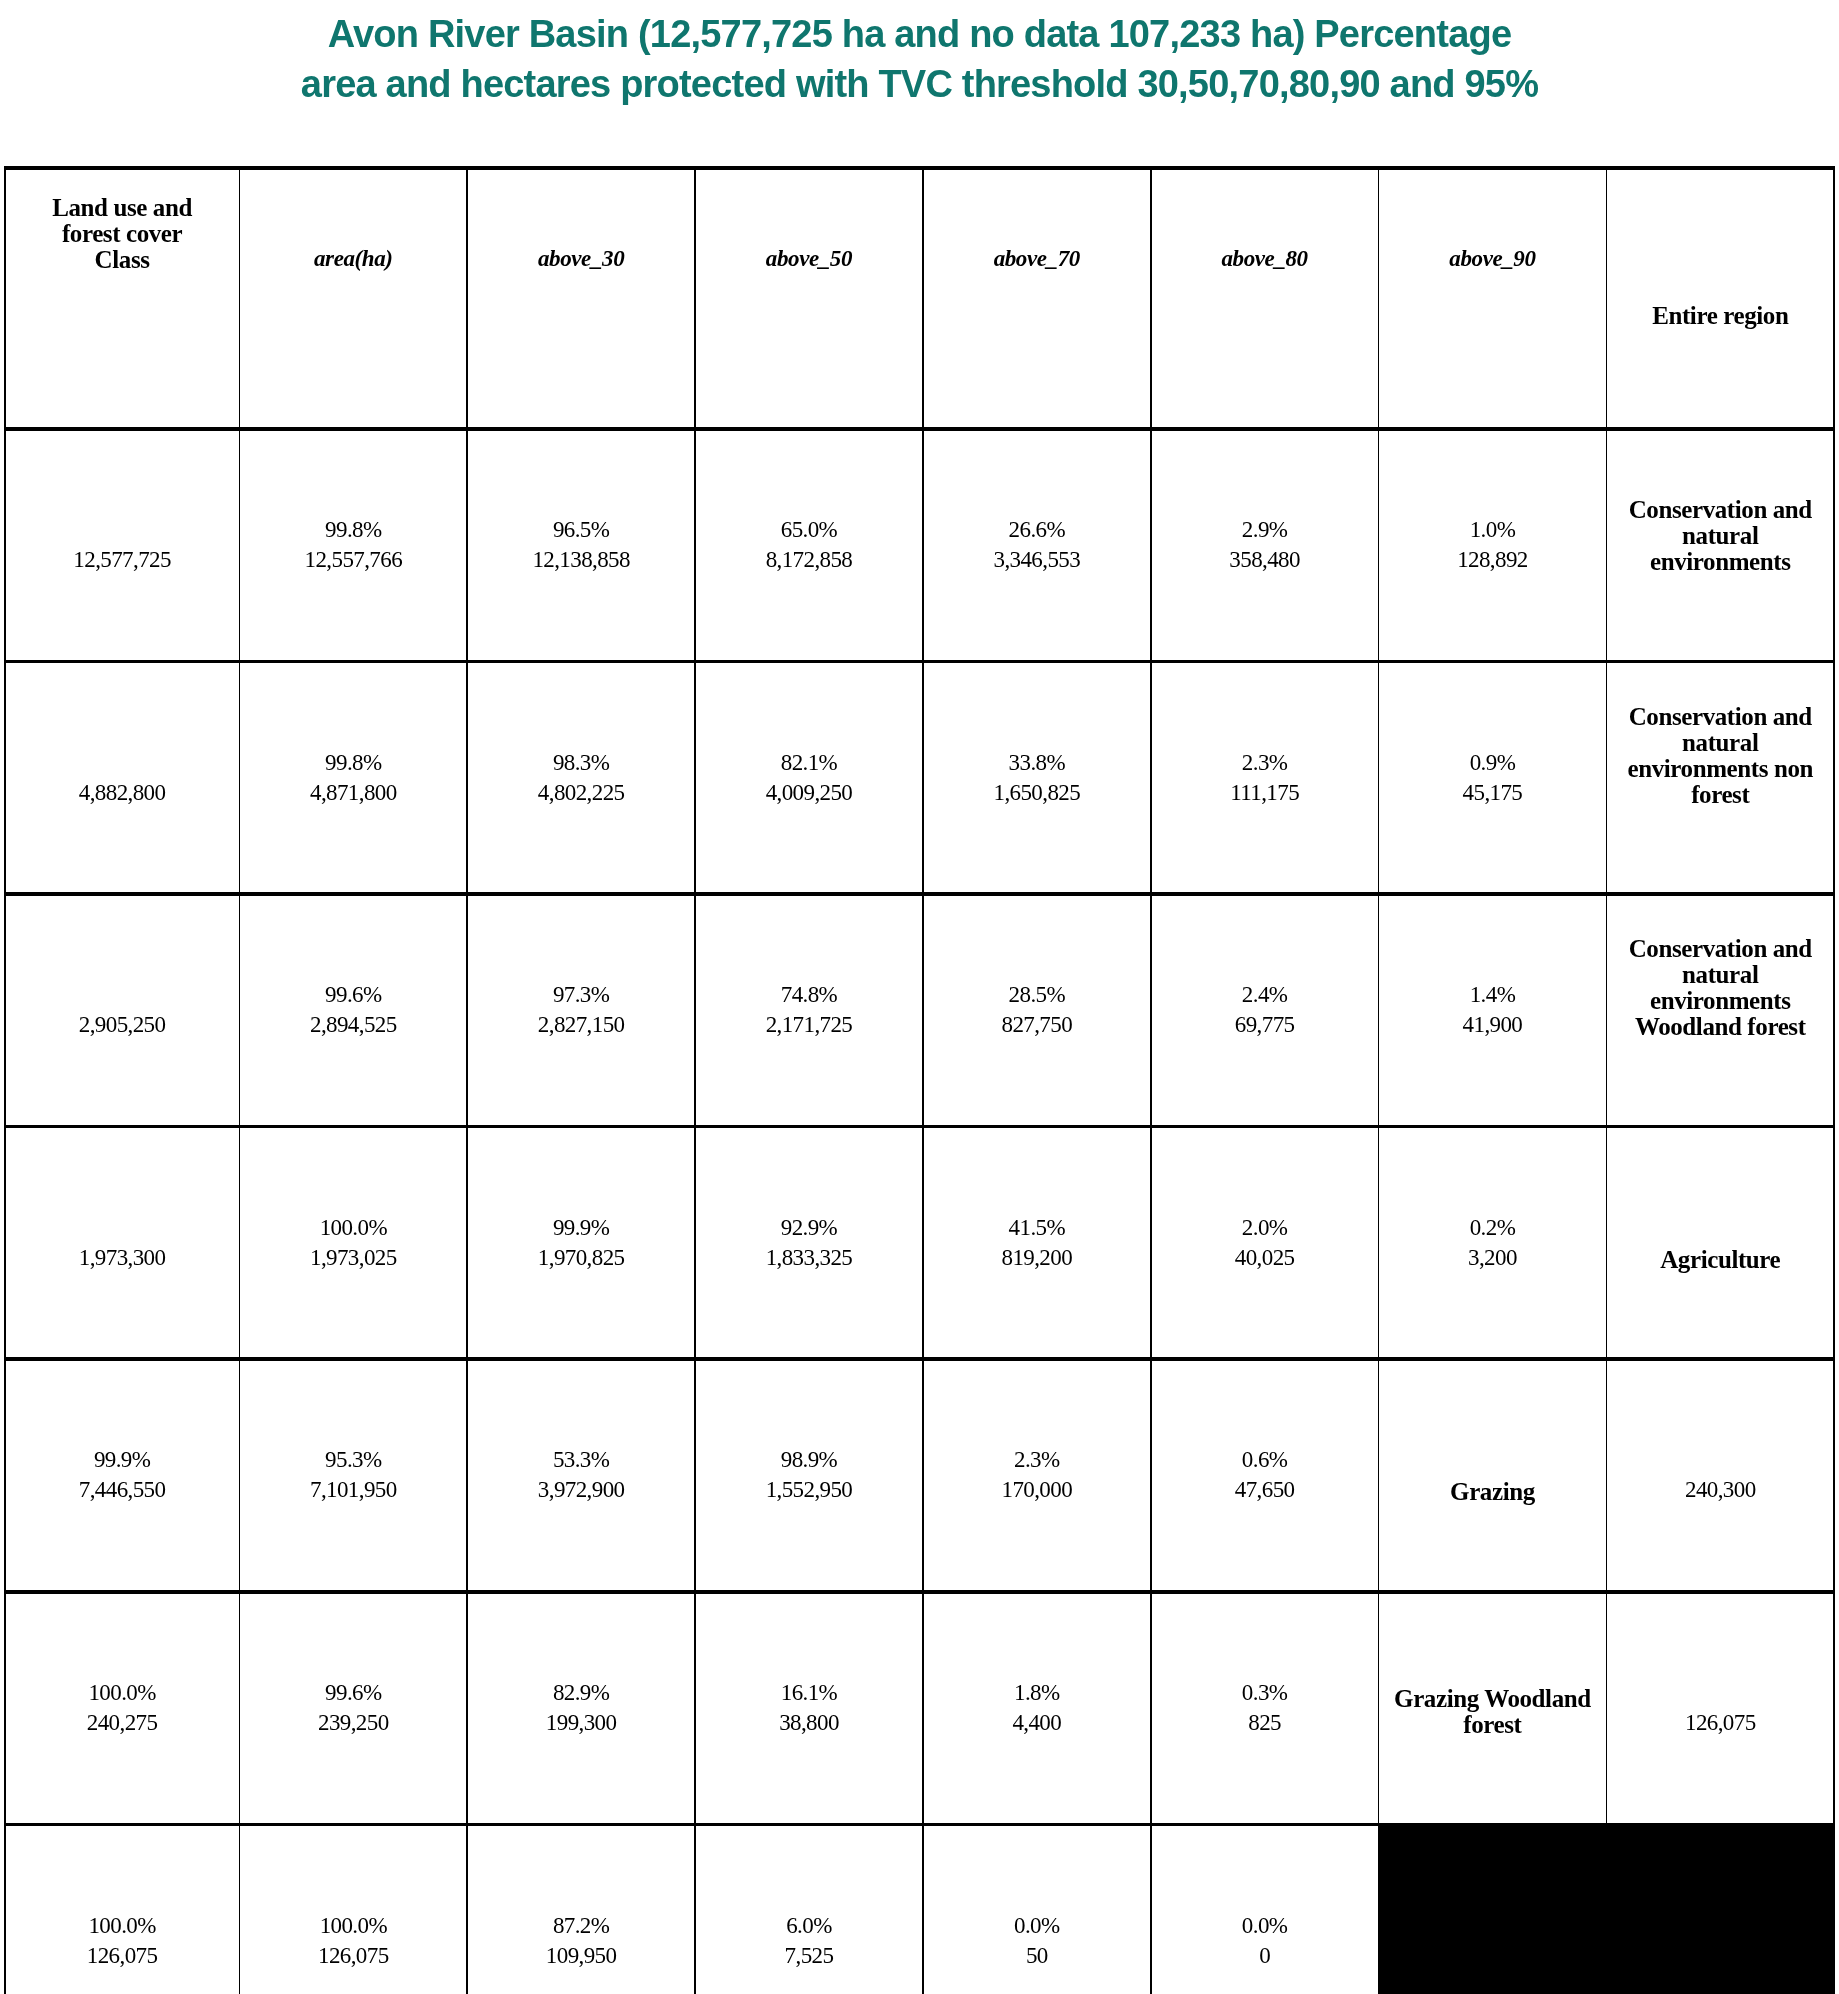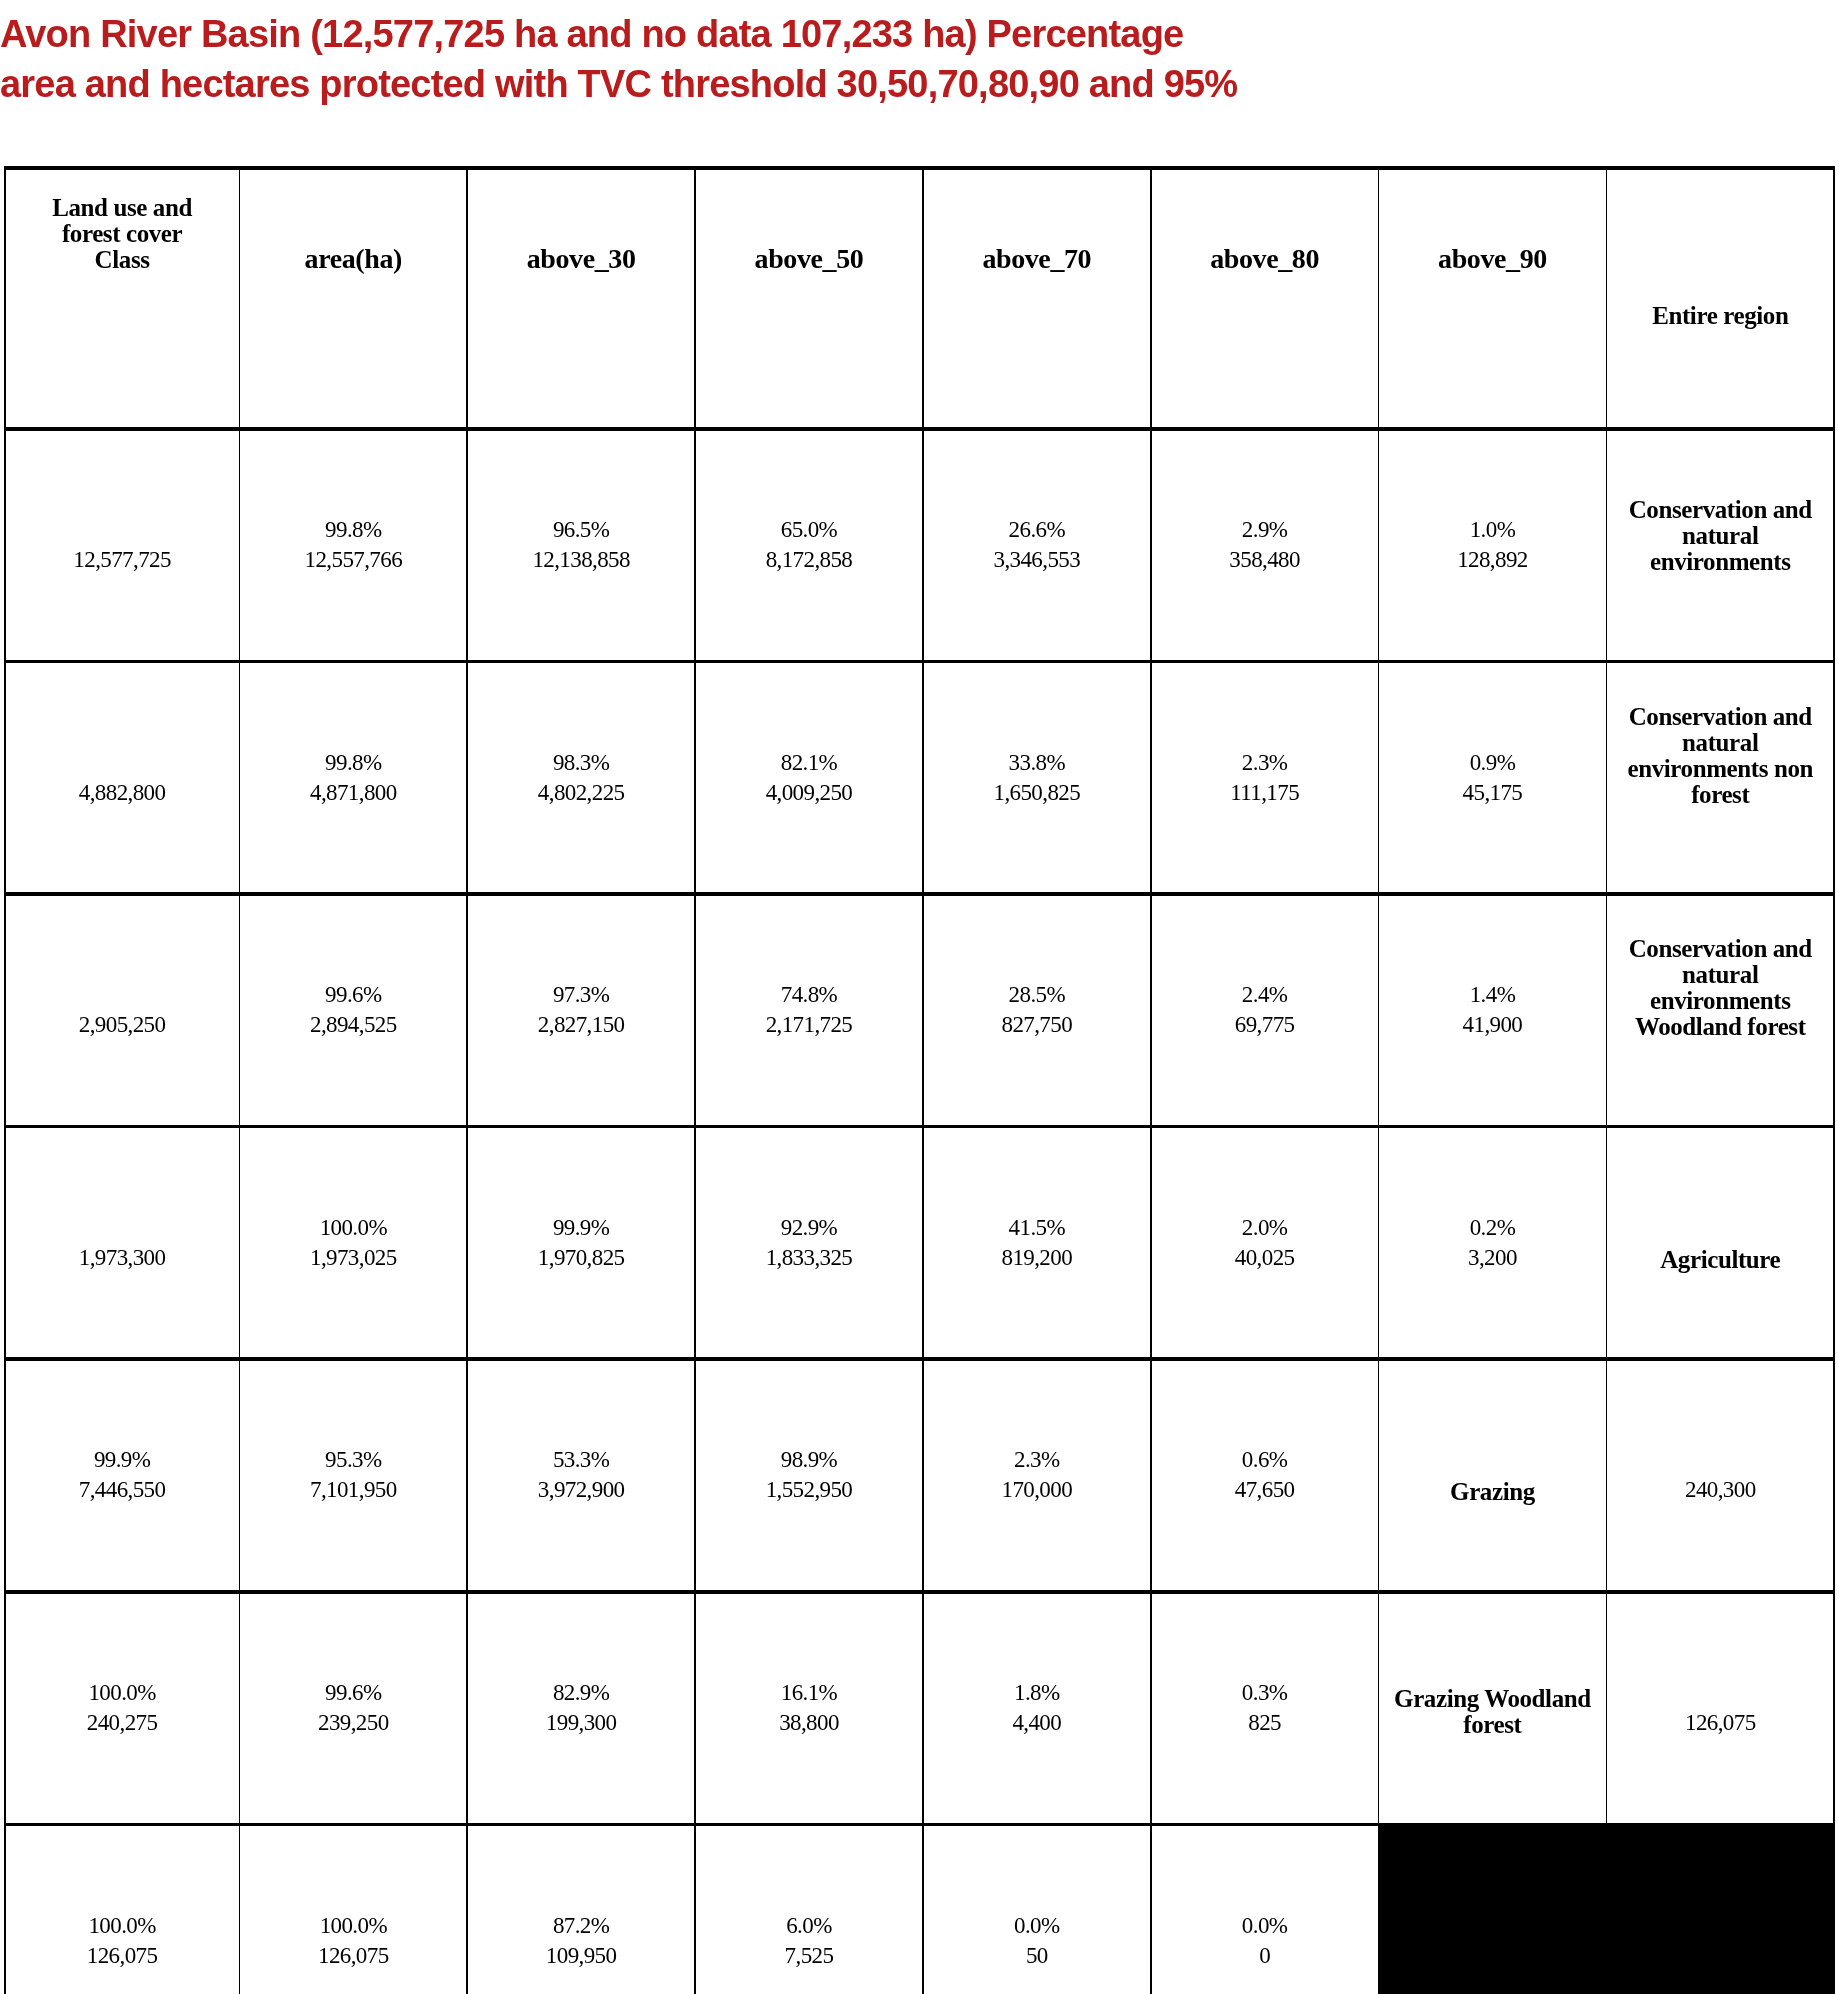--- a/index.html
+++ b/index.html
@@ -2,41 +2,41 @@
 <html style="font-size:6.4px"><head>
 <meta charset="utf-8">
 <style>
   html,body { margin:0; padding:0; }
   body {
     width:1839px; height:2548px; background:#ffffff; position:relative; overflow:hidden;
     font-family:"Liberation Serif","DejaVu Serif",serif;
   }
   .title {
     position:absolute; top:10.4px; left:0; width:100%;
-    font-family:"Liberation Sans","DejaVu Sans",sans-serif;
+    text-align:center; font-family:"Liberation Sans","DejaVu Sans",sans-serif;
     font-weight:bold; font-size:38px; line-height:1.30; white-space:pre-line;
-    letter-spacing:-0.8px; color:#b91c1c;
+    letter-spacing:-0.8px; color:#0f766e;
   }
   
   .table {
     position:absolute; left:4px; top:166px; width:1831px; height:2129px;
     background:#000; display:grid;
     grid-template-columns:233px repeat(7,1fr);
     grid-template-rows:257px repeat(8,229px);
     padding:4px 1.6px; gap:3.6px 1.6px; box-sizing:border-box;
   }
   .cell { background:#fff; position:relative; font-size:23px; color:#000; }
   .anchor {
     position:absolute; left:1.6px; right:1.6px; bottom:calc(50% - 30px); text-align:center;
   }
   .header .anchor { bottom:154px; }
   .pct,.val { line-height:30px; letter-spacing:-0.6px; }
   .label,.head { font-weight:bold; white-space:pre-line; }
   .label { font-size:25px; line-height:26px; letter-spacing:-0.4px; }
-  .head  { font-size:28px; line-height:28px; letter-spacing:-0.4px; }
+  .head  { font-size:23px; line-height:28px; letter-spacing:-0.4px;font-style:italic; }
 </style>
 </head>
 <body>
 
 <div class="title">Avon River Basin (12,577,725 ha and no data 107,233 ha) Percentage
 area and hectares protected with TVC threshold 30,50,70,80,90 and 95%</div>
 
 <div class="table">
 
   <div class="cell header">

